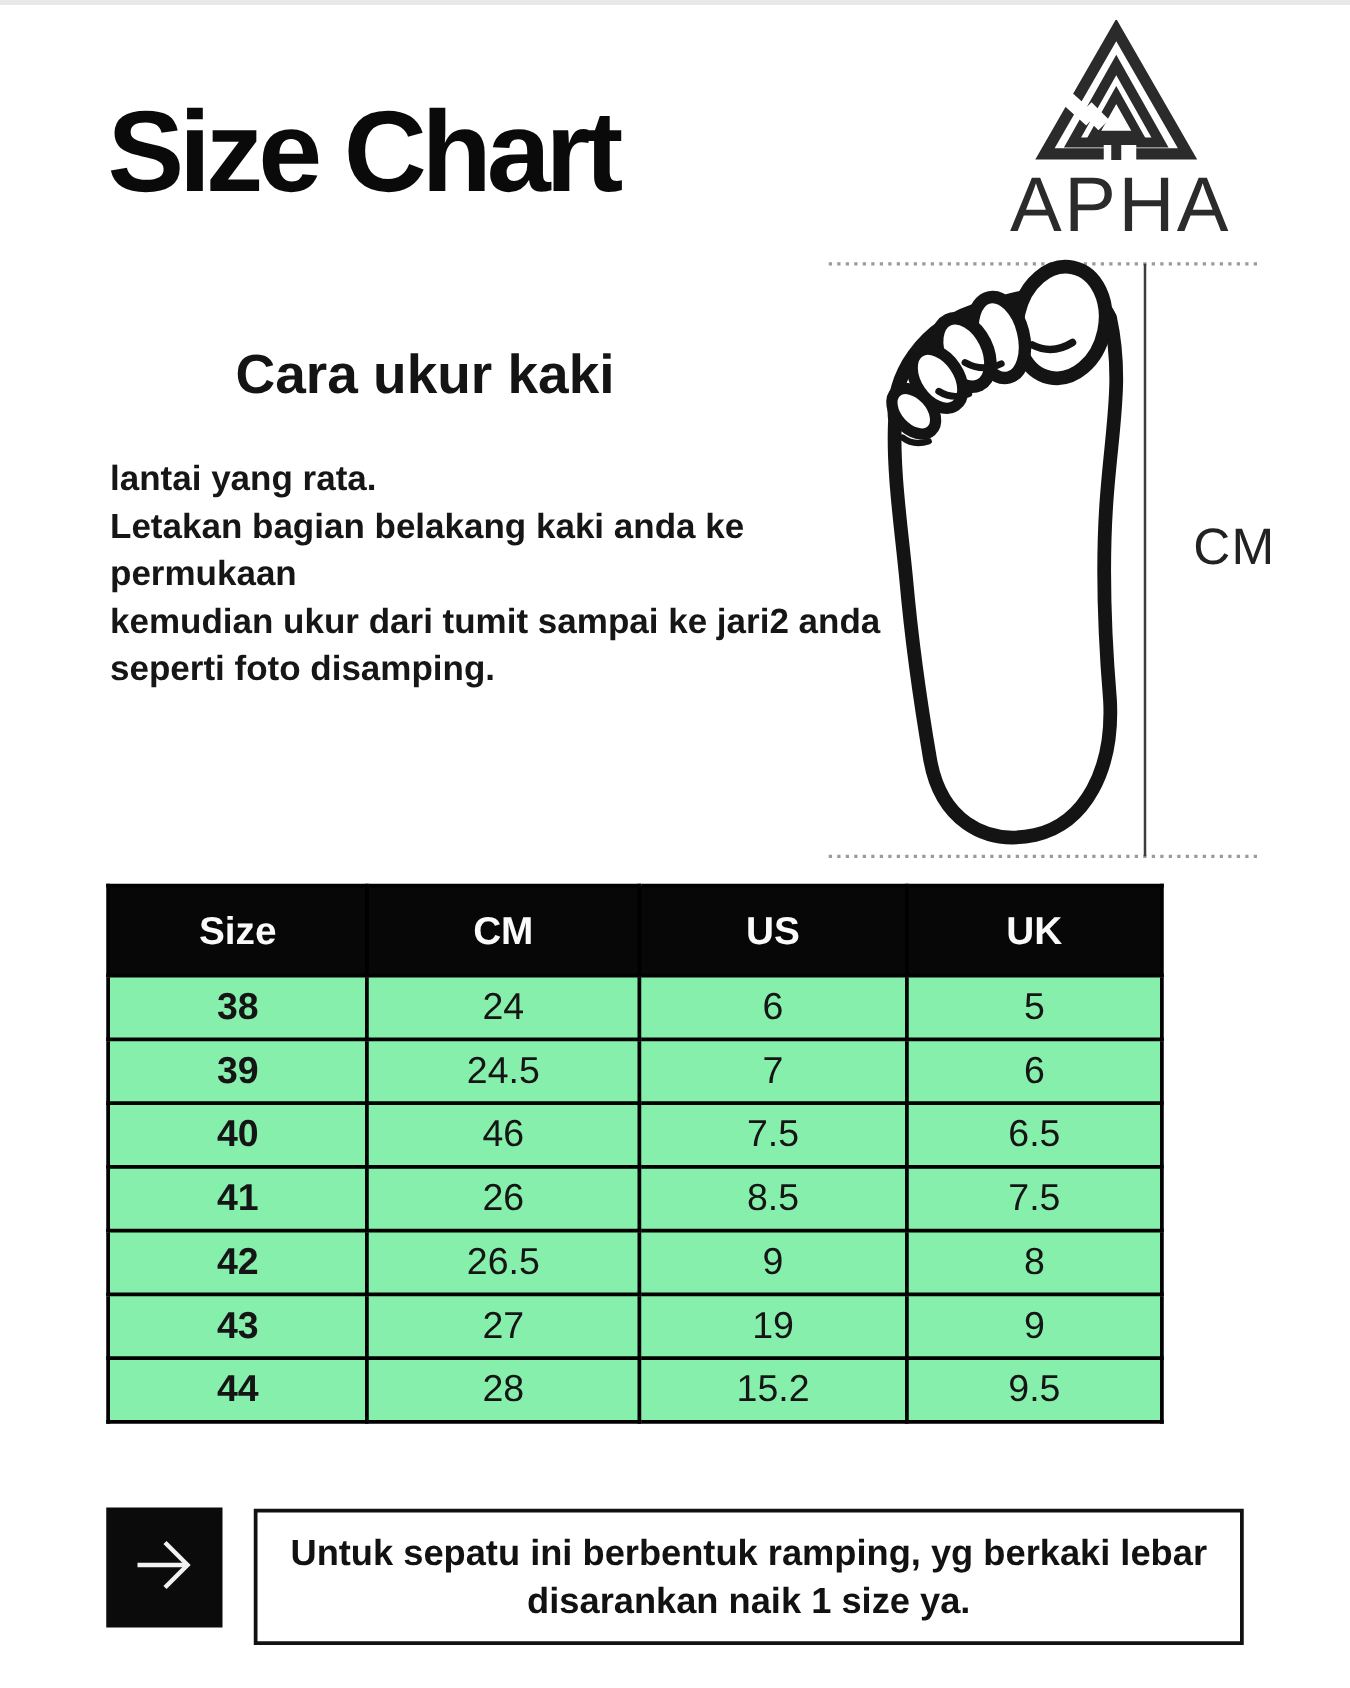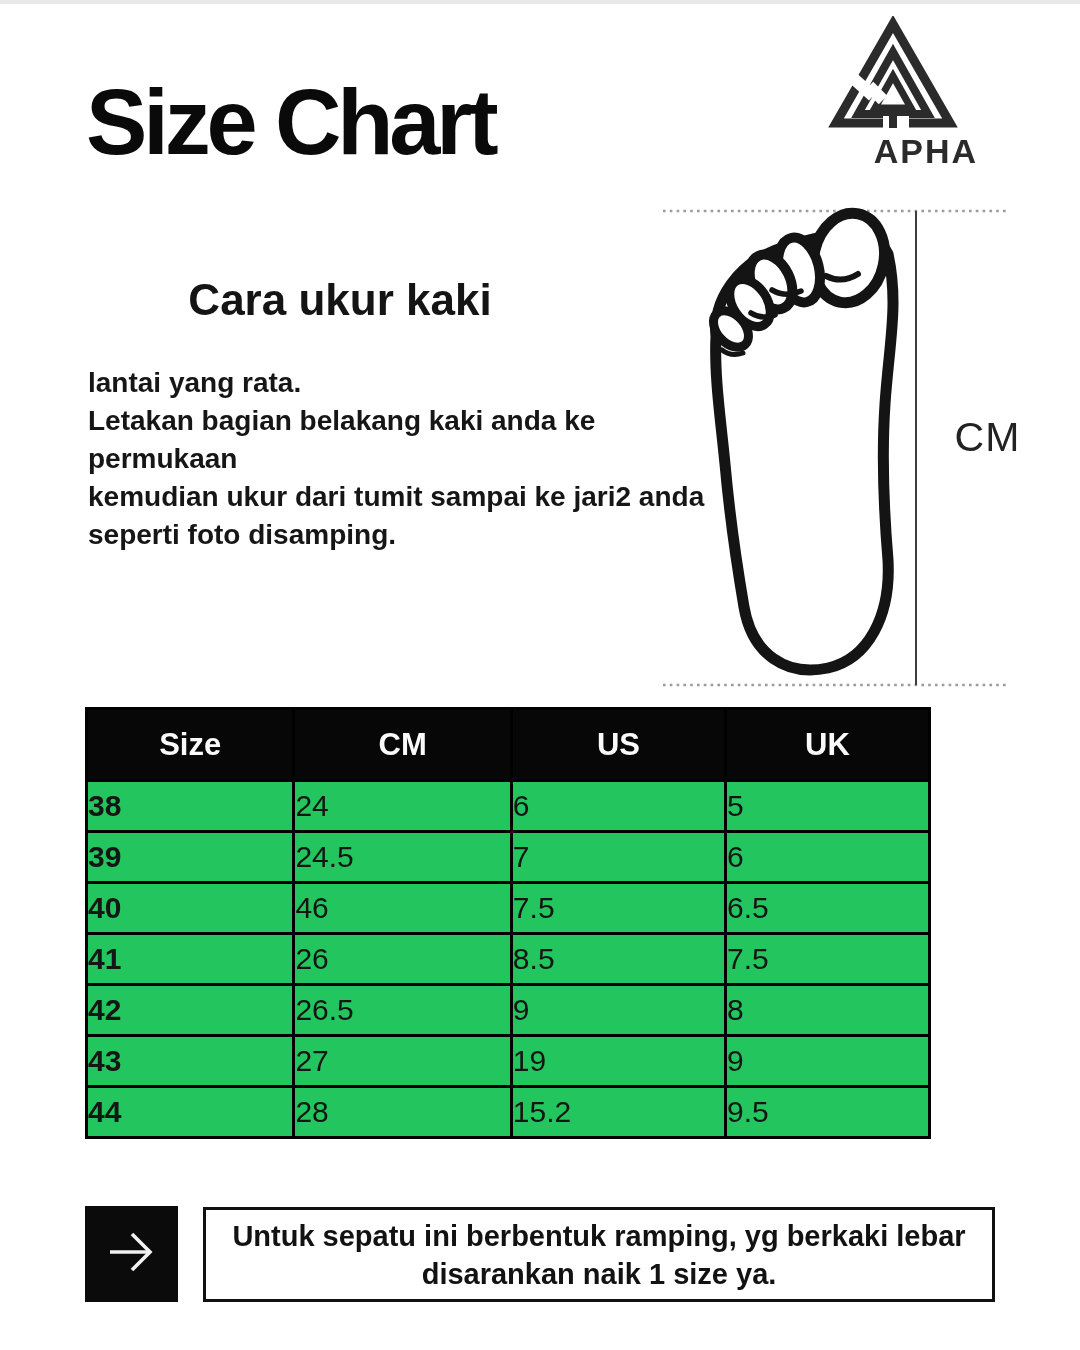--- a/index.html
+++ b/index.html
@@ -10,22 +10,22 @@
   }
   
   .page-title{
     position:absolute;left:86px;top:72px;
     font-size:92px;font-weight:700;letter-spacing:-0.045em;color:#0a0a0a;
     line-height:1;white-space:nowrap;
   }
   .brand{position:absolute;left:808px;top:12px;width:170px;text-align:center;}
   .brand svg{display:block;margin:0 auto;}
   .brand-name{
-    font-size:34px;font-weight:700;letter-spacing:2px;color:#2b2b2b;
-    line-height:1;margin-top:4px;text-align:right;
+    font-size:62px;font-weight:400;letter-spacing:2px;color:#2b2b2b;
+    line-height:1;margin-top:4px;
   }
   
   .instr-heading{
     position:absolute;left:60px;top:272px;width:560px;text-align:center;
     font-size:44px;font-weight:700;color:#141414;line-height:1.1;
   }
   .instr-text{
     position:absolute;left:88px;top:360px;width:620px;
     font-size:28px;font-weight:700;color:#161616;line-height:38px;
   }
@@ -38,32 +38,32 @@
   
   .size-table{
     position:absolute;left:85px;top:703px;width:846px;
     border-collapse:collapse;table-layout:fixed;
   }
   .size-table th{
     background:#070707;color:#fafafa;font-size:31px;font-weight:700;
     height:69px;border:3px solid #000;text-align:center;padding:0;
   }
   .size-table td{
-    font-size:30px;font-weight:400;color:#151515;background:#22c55e;
-    height:48px;border:3px solid #000;padding:0;
+    font-size:30px;font-weight:400;color:#151515;background:#86efac;
+    height:48px;border:3px solid #000;text-align:center;padding:0;
   }
   .size-table td:first-child{font-weight:700;}
   .col-size{width:24.6%;}.col-cm{width:25.8%;}.col-us{width:25.4%;}.col-uk{width:24.2%;}
   
   .note-arrow-box{
     position:absolute;left:85px;top:1202px;width:93px;height:96px;
     background:#0b0b0b;display:flex;align-items:center;justify-content:center;
   }
   .note-box{
-    position:absolute;left:203px;top:1203px;width:792px;height:95px;
+    position:absolute;left:203px;top:1203px;width:792px;height:109px;
     border:3px solid #111;box-sizing:border-box;background:#fff;
     display:flex;flex-direction:column;align-items:center;justify-content:center;
   }
   .note-line{
     font-size:29px;font-weight:700;color:#121212;line-height:38px;text-align:center;
     white-space:nowrap;
   }
 </style>
 </head>
 <body>

